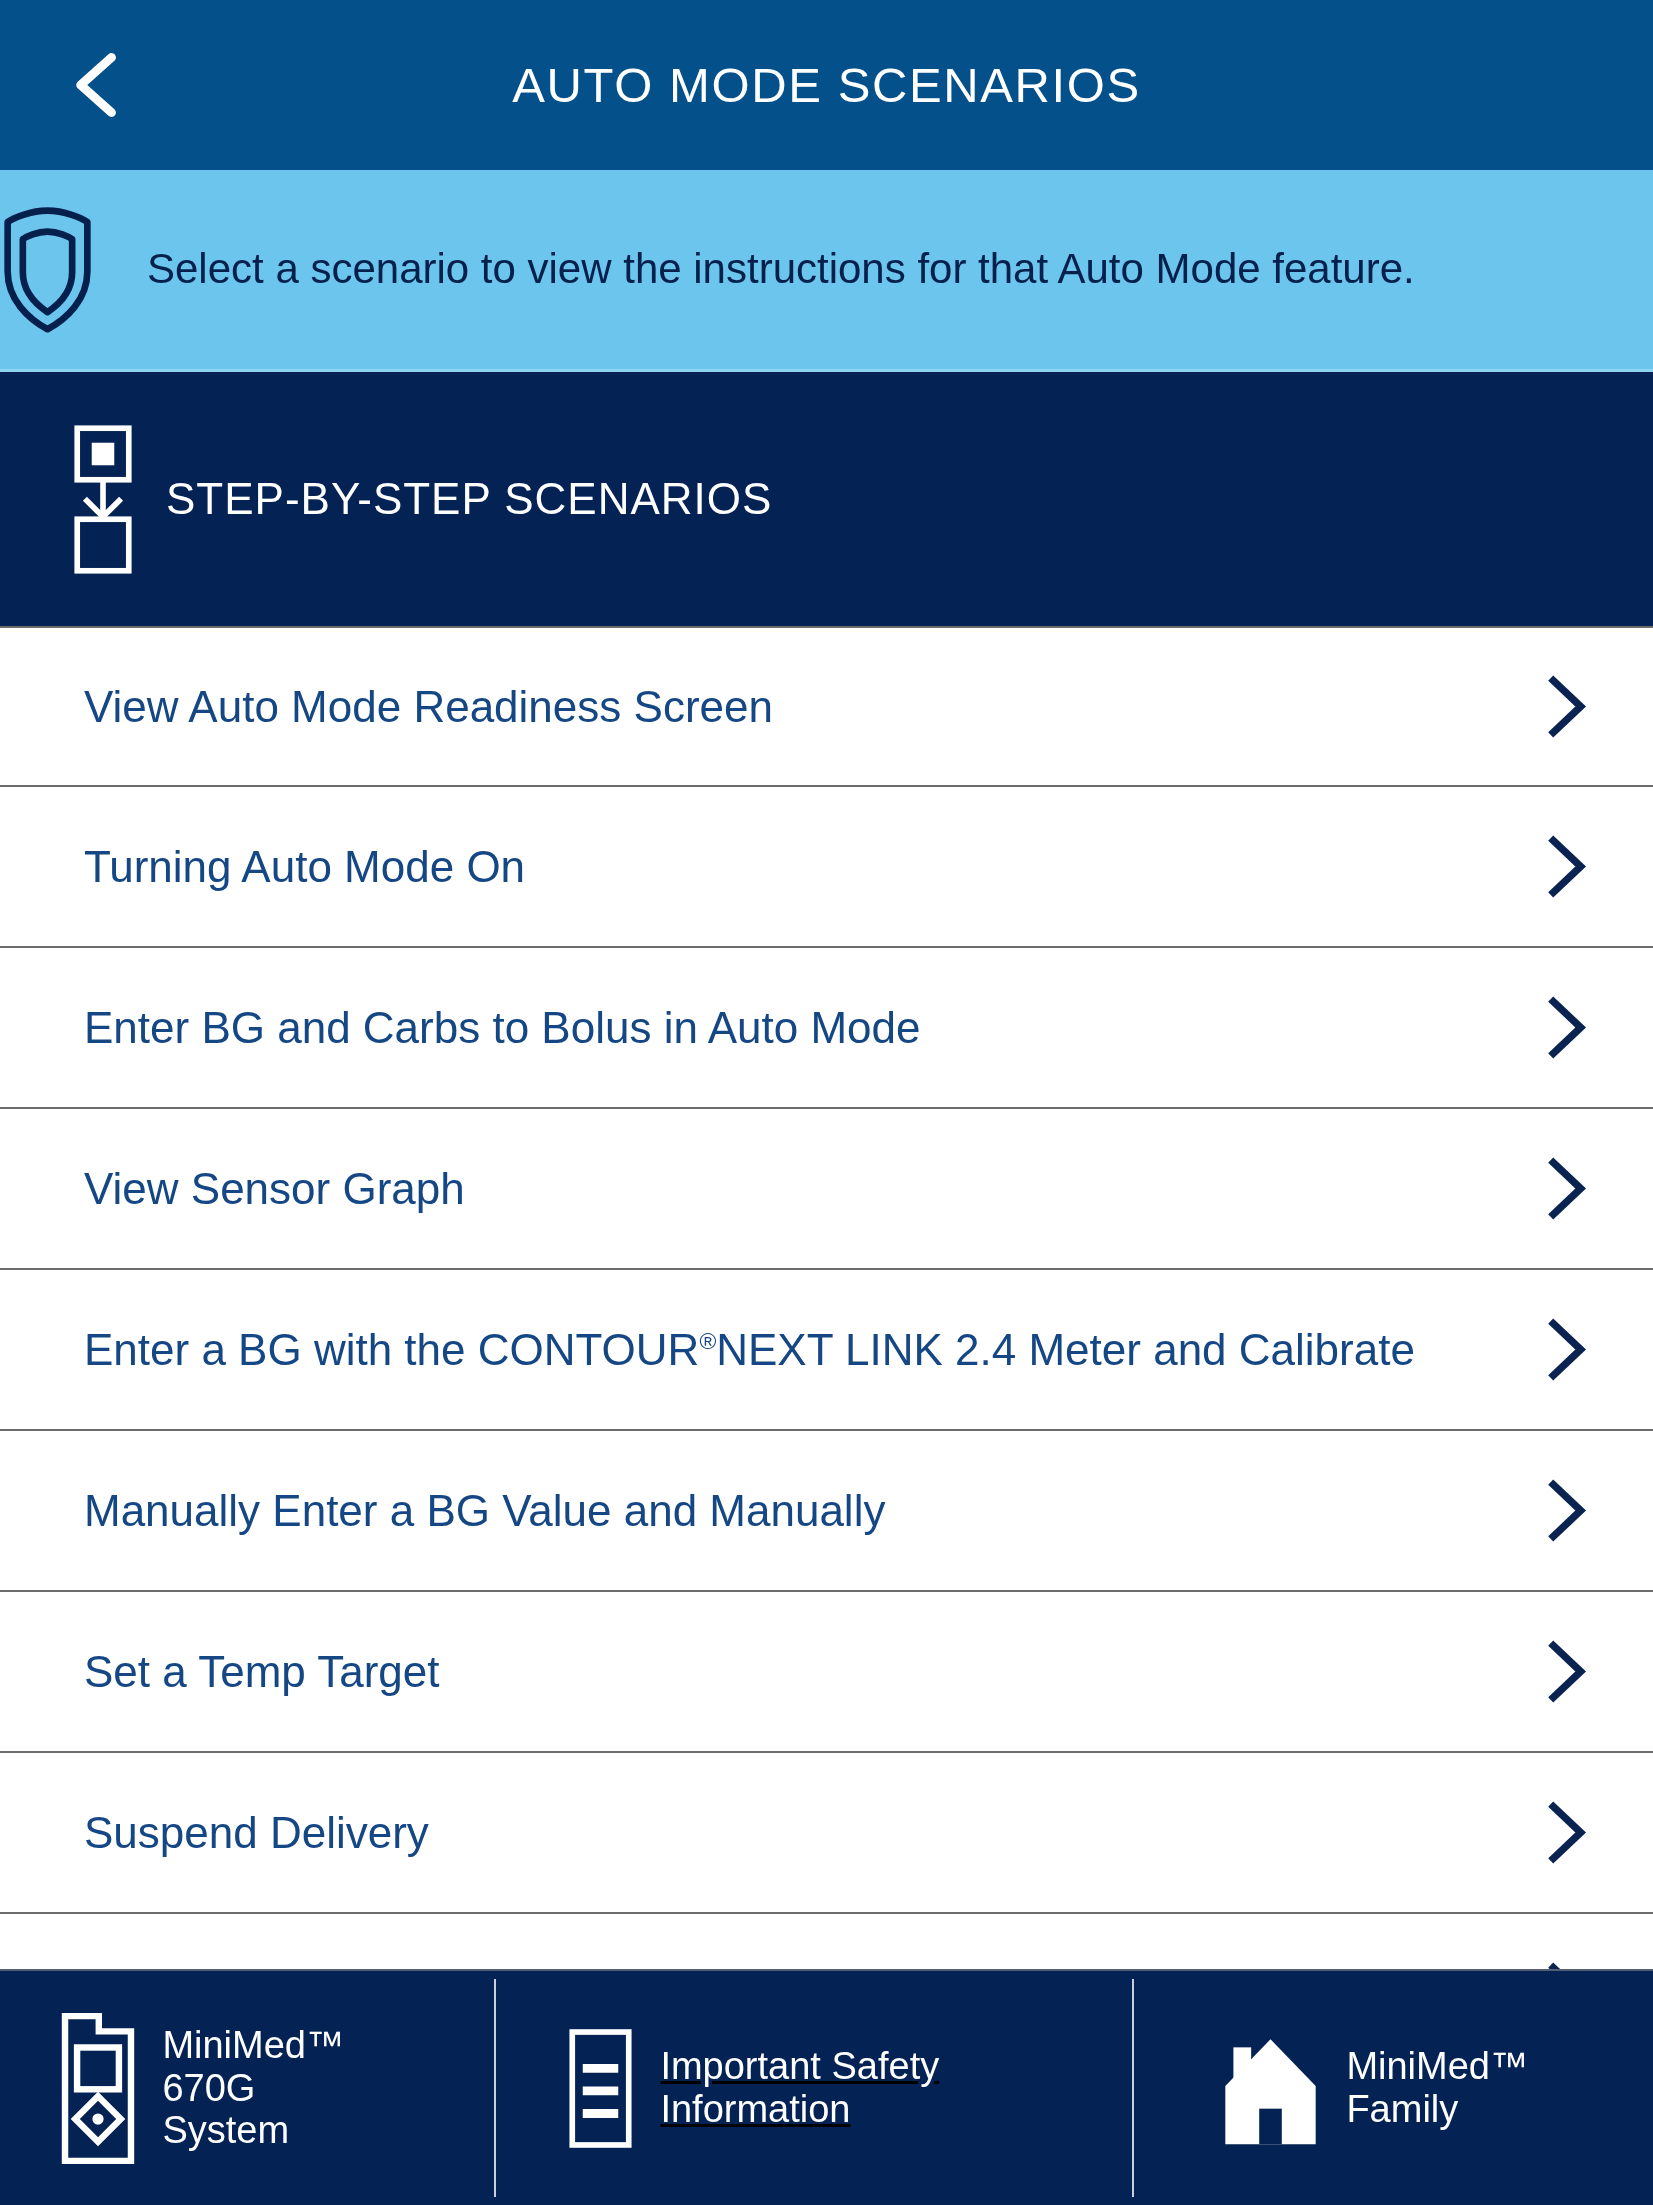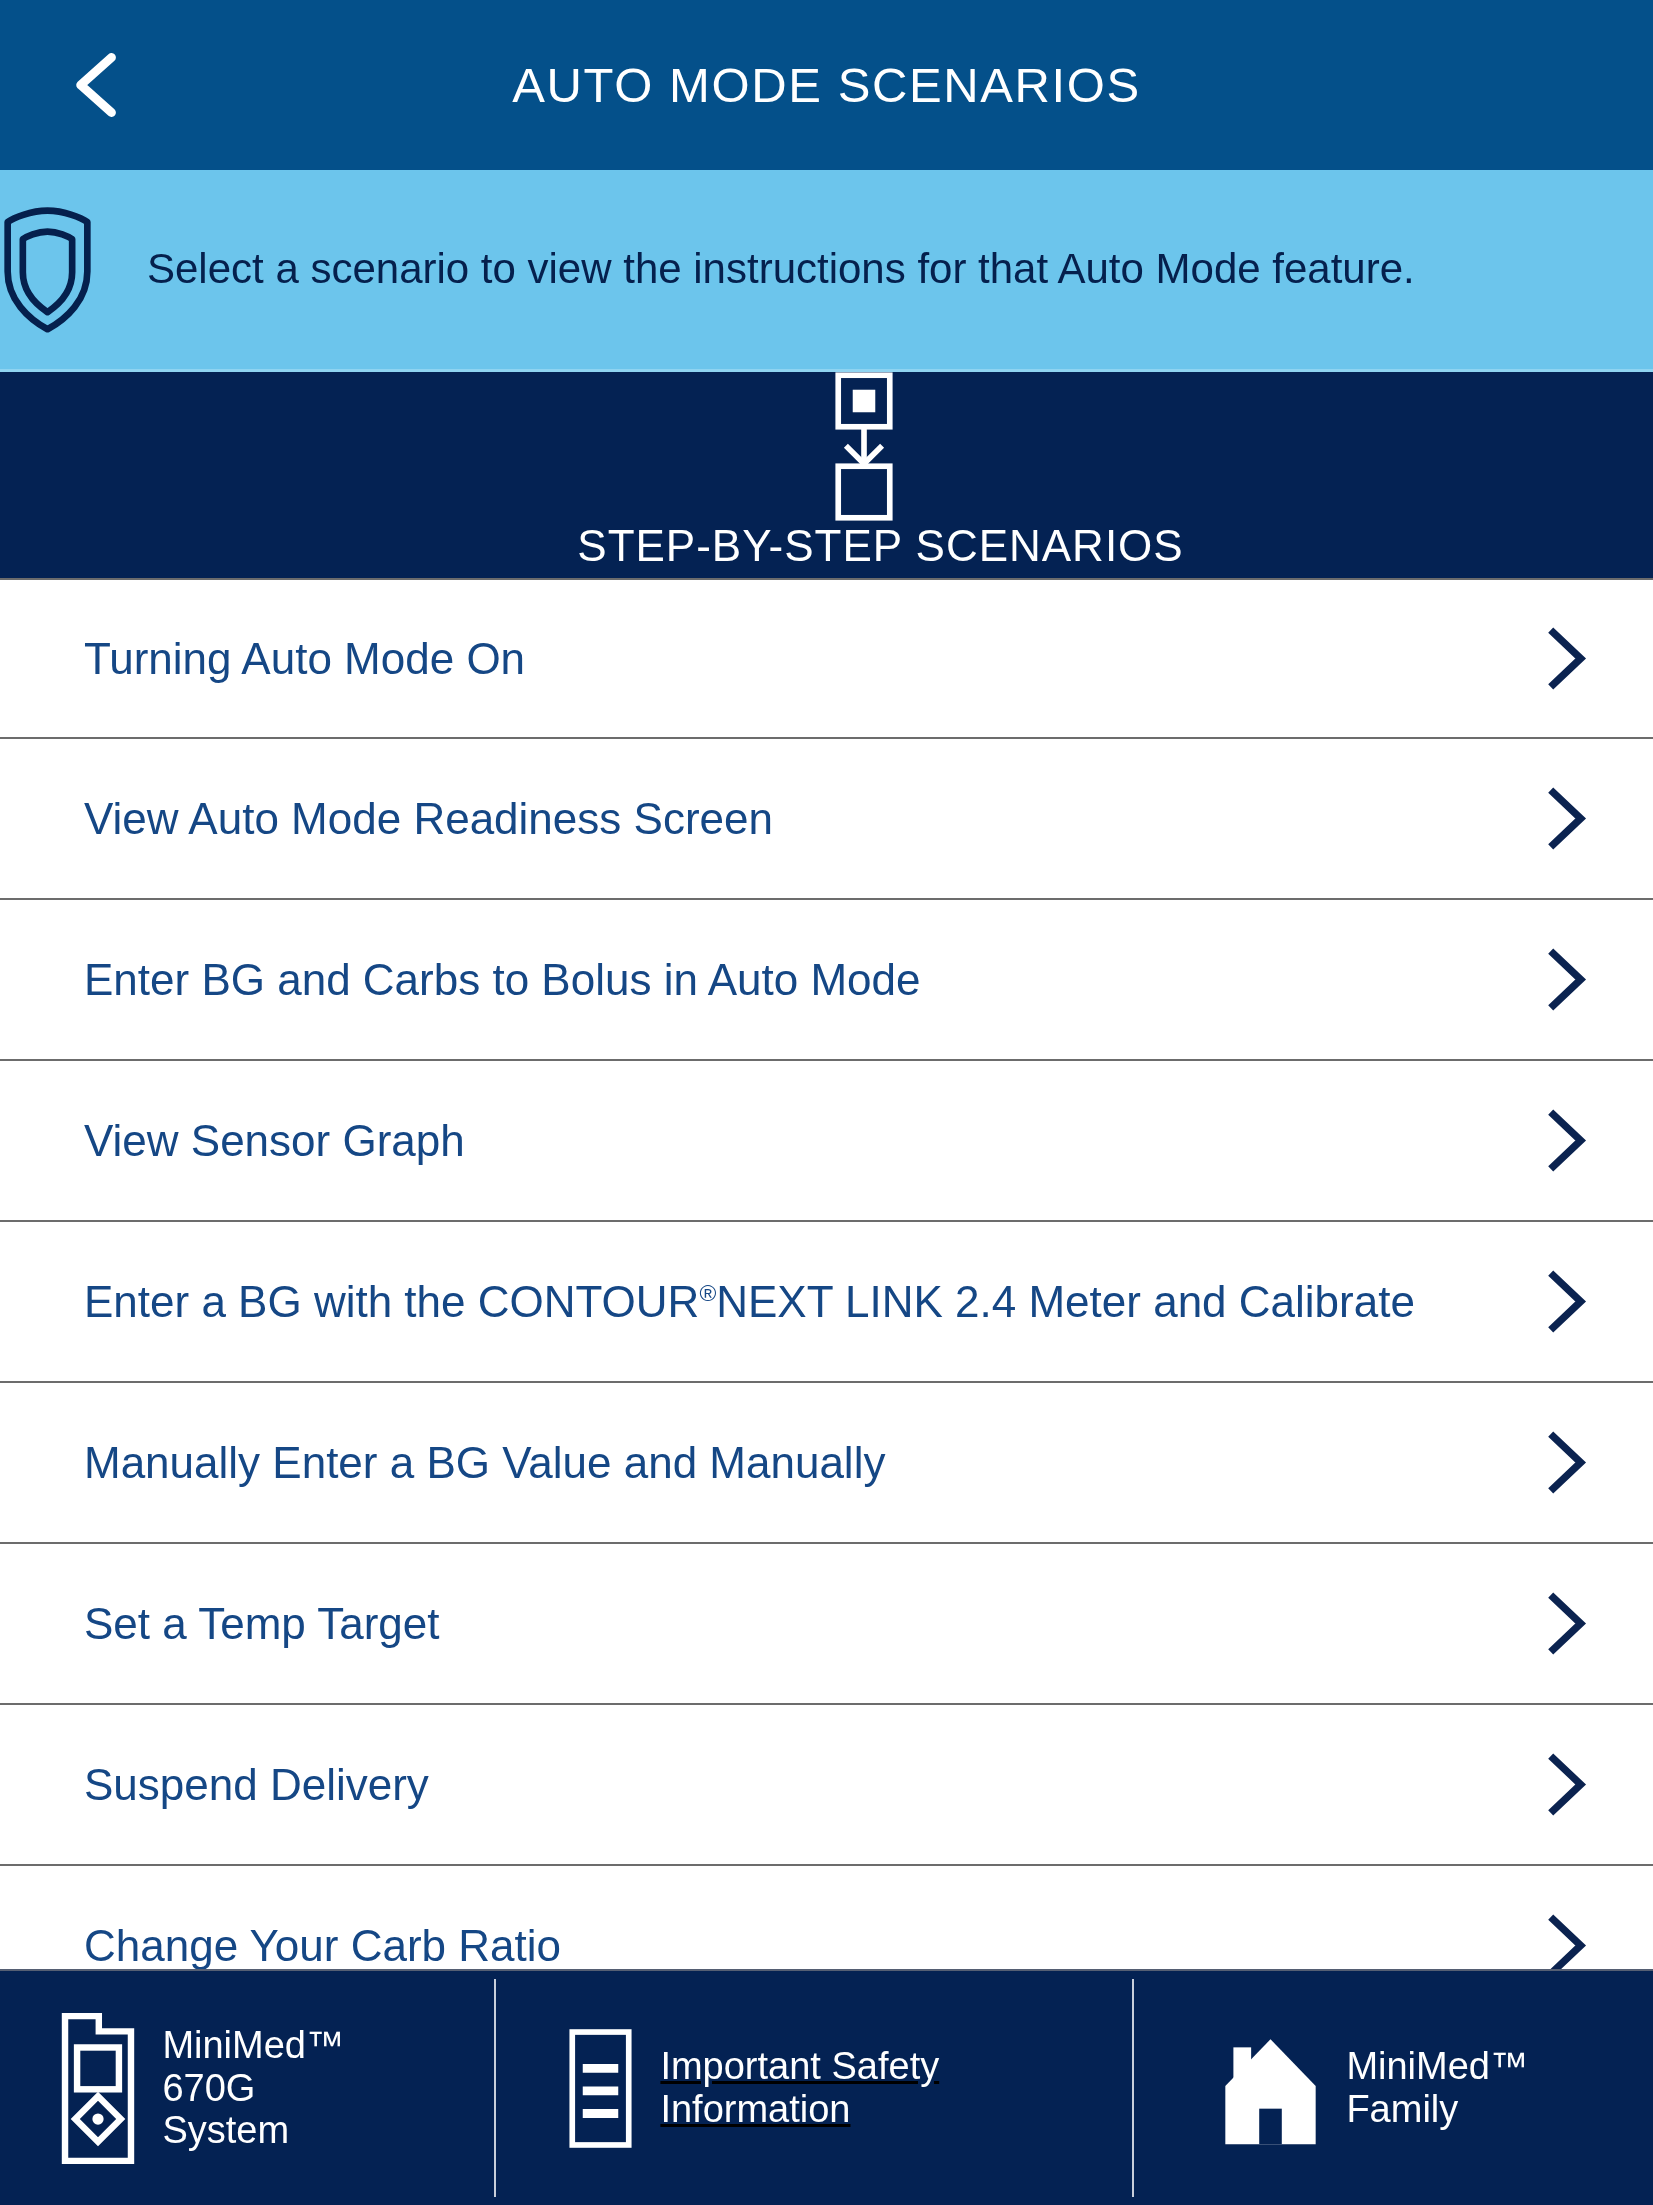--- a/index.html
+++ b/index.html
@@ -45,25 +45,24 @@
     margin-left:52px;
     color:#05204D;
     font-size:42px;
     line-height:1.15;
     font-weight:400;
     white-space:nowrap;
   }
 
   
   .section-bar {
-    height:206px;
+    height:254px;
     background:#042253;
     display:flex; align-items:center;
     padding-left:74px;
-    flex-direction:column;
   }
   .section-icon { width:58px; height:149px; flex:0 0 auto; }
   .section-title {
     margin-left:34px;
     color:#ffffff;
     font-size:44px;
     letter-spacing:1px;
     white-space:nowrap;
   }
 
@@ -149,27 +148,27 @@
       <rect x="22" y="22" width="28" height="28" fill="#ffffff"></rect>
       <rect x="4" y="117" width="64" height="64" fill="none" stroke="#ffffff" stroke-width="7"></rect>
       <line x1="36" y1="68" x2="36" y2="113" stroke="#ffffff" stroke-width="7"></line>
       <polyline points="16,94 36,114 56,94" fill="none" stroke="#ffffff" stroke-width="7" stroke-linecap="square" stroke-linejoin="miter"></polyline>
     </svg>
     <div class="section-title">STEP-BY-STEP SCENARIOS</div>
   </div>
 
   <div class="list" id="list-container">
       <div class="list-row">
+        <div class="row-label">View Auto Mode Readiness Screen</div>
+        <svg class="row-chevron" viewBox="0 0 70 90">
+          <polyline points="18,10 55,45 18,80" fill="none" stroke="#0B2350" stroke-width="9" stroke-linecap="butt" stroke-linejoin="miter"></polyline>
+        </svg>
+      </div>
+      <div class="list-row">
         <div class="row-label">Turning Auto Mode On</div>
-        <svg class="row-chevron" viewBox="0 0 70 90">
-          <polyline points="18,10 55,45 18,80" fill="none" stroke="#0B2350" stroke-width="9" stroke-linecap="butt" stroke-linejoin="miter"></polyline>
-        </svg>
-      </div>
-      <div class="list-row">
-        <div class="row-label">View Auto Mode Readiness Screen</div>
         <svg class="row-chevron" viewBox="0 0 70 90">
           <polyline points="18,10 55,45 18,80" fill="none" stroke="#0B2350" stroke-width="9" stroke-linecap="butt" stroke-linejoin="miter"></polyline>
         </svg>
       </div>
       <div class="list-row">
         <div class="row-label">Enter BG and Carbs to Bolus in Auto Mode</div>
         <svg class="row-chevron" viewBox="0 0 70 90">
           <polyline points="18,10 55,45 18,80" fill="none" stroke="#0B2350" stroke-width="9" stroke-linecap="butt" stroke-linejoin="miter"></polyline>
         </svg>
       </div>

